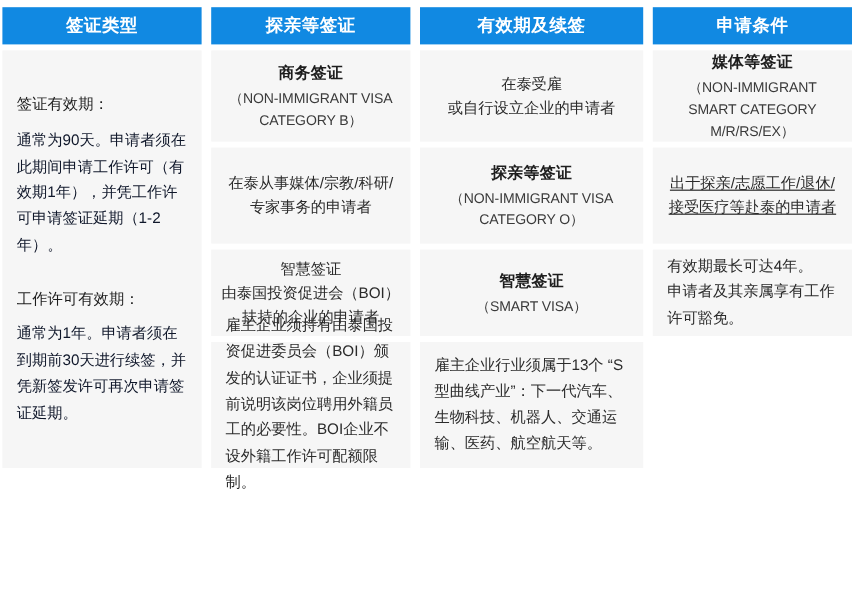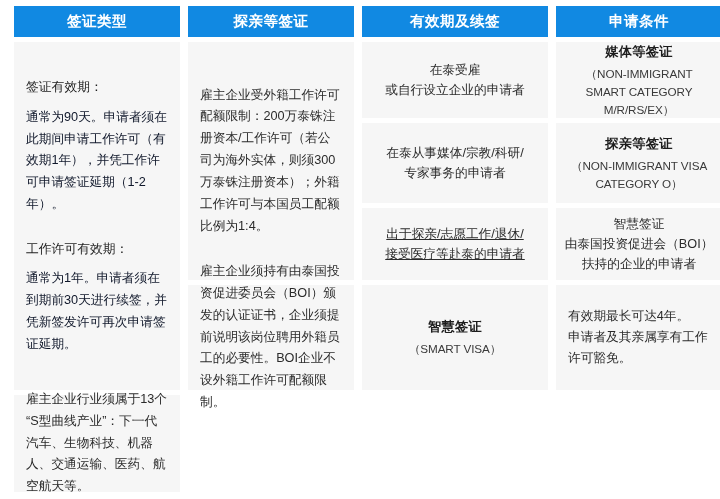--- a/index.html
+++ b/index.html
@@ -13,21 +13,21 @@
     font-family: "Liberation Sans", "DejaVu Sans", sans-serif;
     color: #2b2b2b;
     overflow: hidden;
   }
 
   .table-wrap {
     position: relative;
     width: 720px;
     height: 385px;
     box-sizing: border-box;
-    padding: 6px 14px 10px 14px;
+    padding: 6px 14px 10px 2px;
   }
 
   .grid {
     display: grid;
     grid-template-columns: 166px 166px 186px 166px;
     grid-template-rows: 31px 76px 80px 72px 105px 97px;
     column-gap: 8px;
     row-gap: 5px;
     width: 692px;
   }
@@ -138,39 +138,40 @@
       <span>探亲等签证</span>
     </div>
     <div class="th">
       <span>有效期及续签</span>
     </div>
     <div class="th">
       <span>申请条件</span>
     </div>
 
     <div class="td">
+      <span class="visa-name">商务签证</span>
+      <span class="visa-code">（NON-IMMIGRANT VISA CATEGORY B）</span>
+    </div>
+    <div class="td">
       <span class="audience preline" style="white-space: pre-line;">在泰受雇
 或自行设立企业的申请者</span>
     </div>
 
     <div class="td left span-r1-4">
       <div class="validity-text">
         <span class="blk-title">签证有效期：</span>
         <span class="blk-body">通常为90天。申请者须在此期间申请工作许可（有效期1年），并凭工作许可申请签证延期（1-2年）。</span>
       </div>
       <div class="spacer-gap"></div>
       <div class="validity-text">
         <span class="blk-title">工作许可有效期：</span>
         <span class="blk-body">通常为1年。申请者须在到期前30天进行续签，并凭新签发许可再次申请签证延期。</span>
       </div>
     </div>
 
-    <div class="td left span-r1-3">
-      <span class="cond-text">雇主企业受外籍工作许可配额限制：200万泰铢注册资本/工作许可（若公司为海外实体，则须300万泰铢注册资本）；外籍工作许可与本国员工配额比例为1:4。</span>
-    </div>
 
     <div class="td">
       <span class="visa-name">媒体等签证</span>
       <span class="visa-code">（NON-IMMIGRANT SMART CATEGORY M/R/RS/EX）</span>
     </div>
     <div class="td">
       <span class="audience preline" style="white-space: pre-line;">在泰从事媒体/宗教/科研/
 专家事务的申请者</span>
     </div>
 

